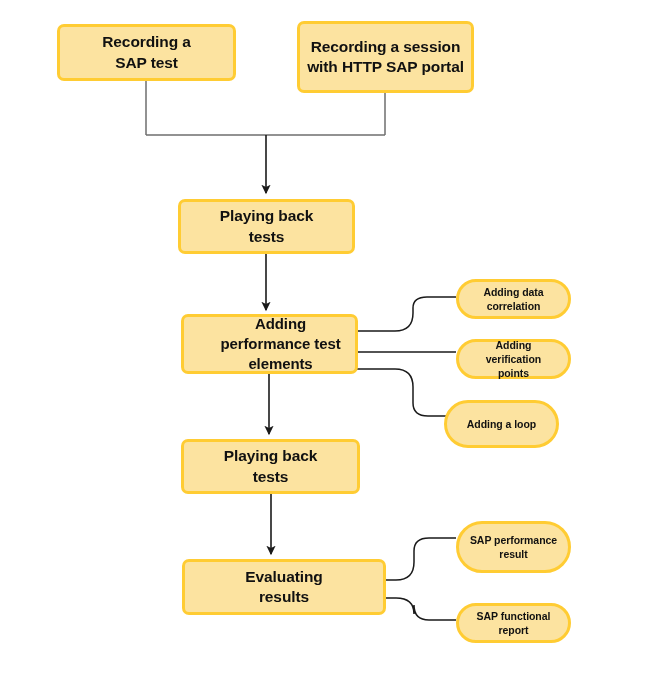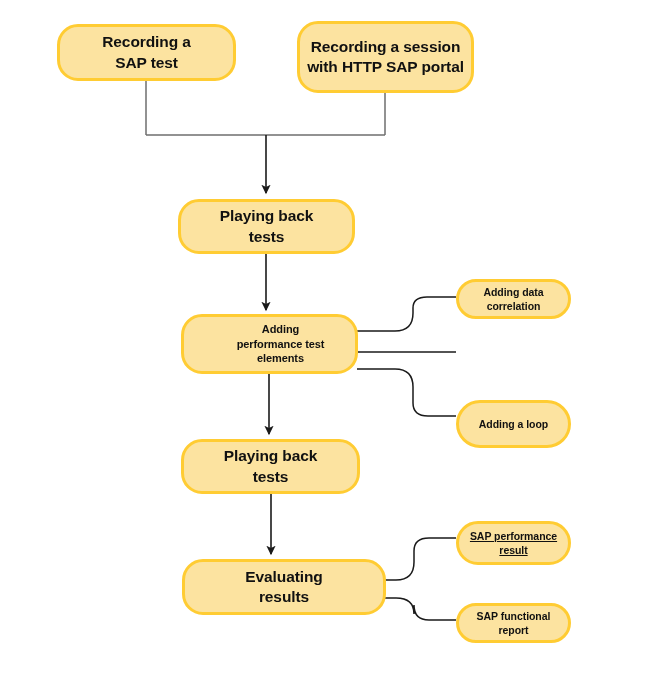--- a/index.html
+++ b/index.html
@@ -36,28 +36,28 @@
     justify-content: center;
     text-align: center;
     color: #111111;
     background: #fce3a0;
     border: 3px solid #ffcc33;
     z-index: 3;
   }
 
   
   .node.process {
-    border-radius: 21px;
+    border-radius: 7px;
     font-weight: bold;
     font-size: 15.5px;
     line-height: 1.32;
     letter-spacing: -0.1px;
   }
   .node.process.wide-text {
-    font-size: 11px;
+    font-size: 15px;
     padding-left: 22px;
   }
 
   
   .node.pill {
     border-radius: 999px;
     font-weight: bold;
     font-size: 10.5px;
     line-height: 1.35;
     letter-spacing: -0.05px;
@@ -132,26 +132,30 @@
   <div class="node process" style="left:182px; top:559px; width:204px; height:56px;">
     <span class="node-label">Evaluating
 results</span>
   </div>
 
   <div class="node pill" style="left:456px; top:279px; width:115px; height:36px;">
     <span class="node-label">Adding data
 correlation</span>
   </div>
 
+  <div class="node pill" style="left:456px; top:339px; width:115px; height:36px;">
+    <span class="node-label">Adding verification
+points</span>
+  </div>
 
-  <div class="node pill" style="left:456px; top:400px; width:115px; height:48px;">
+  <div class="node pill" style="left:444px; top:400px; width:115px; height:48px;">
     <span class="node-label">Adding a loop</span>
   </div>
 
-  <div class="node pill" style="left:456px; top:521px; width:115px; height:44px;text-decoration:underline;">
+  <div class="node pill" style="left:456px; top:521px; width:115px; height:52px;">
     <span class="node-label">SAP performance
 result</span>
   </div>
 
   <div class="node pill" style="left:456px; top:603px; width:115px; height:36px;">
     <span class="node-label">SAP functional
 report</span>
   </div>
 
 </div>

